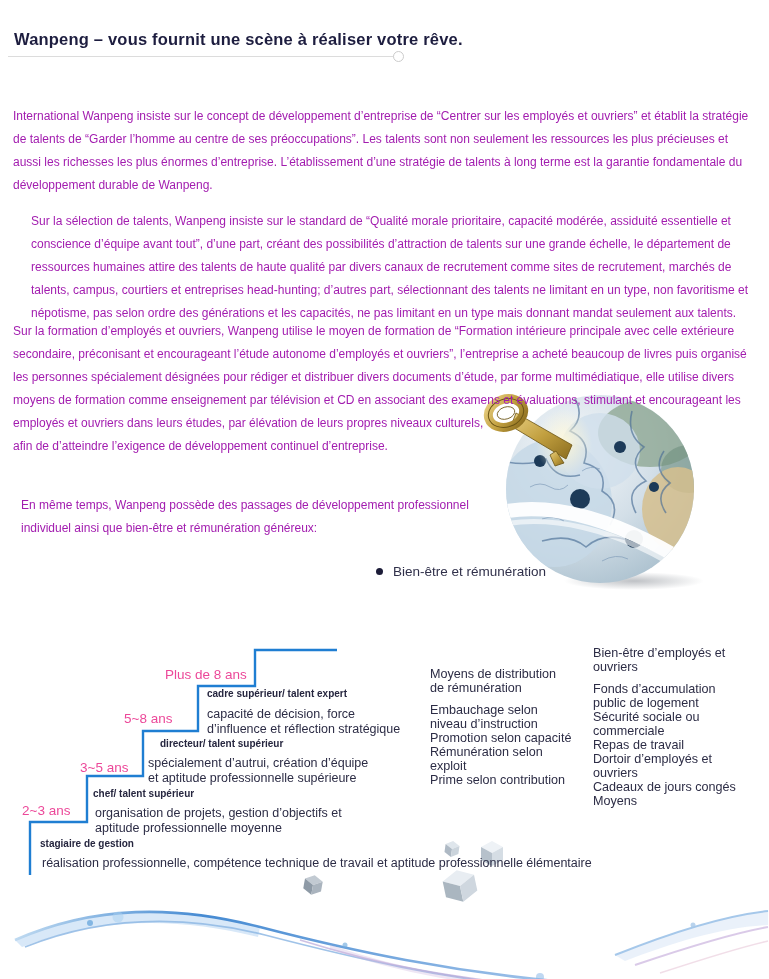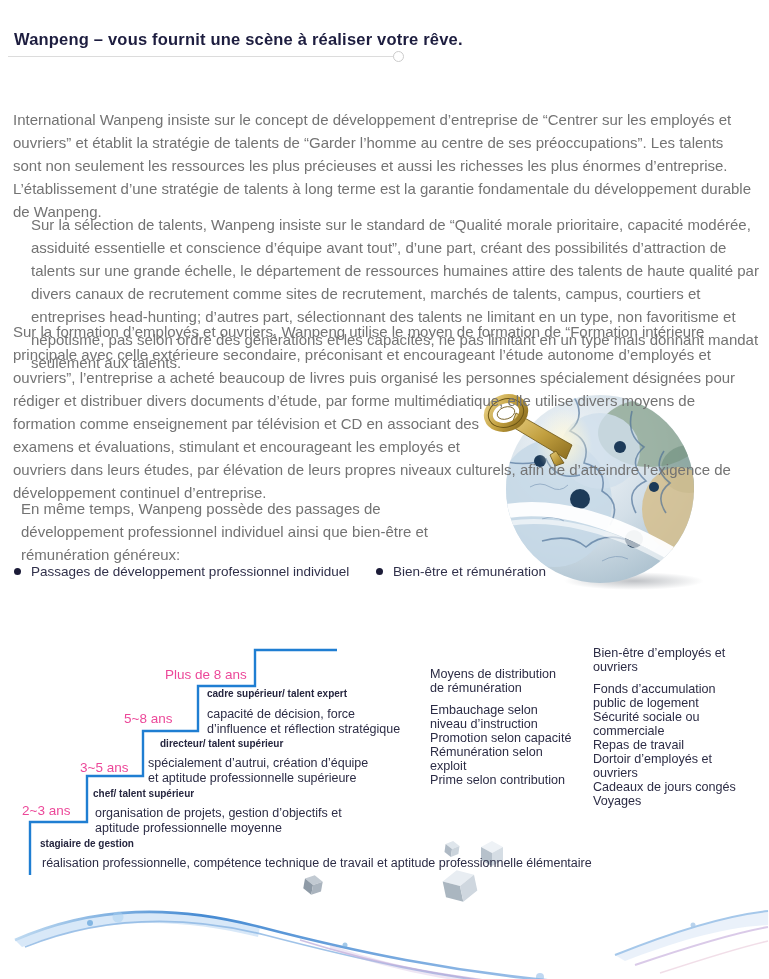--- a/index.html
+++ b/index.html
@@ -18,21 +18,21 @@
   .divider{
     position:absolute;left:8px;top:56px;width:389px;height:0;
     border-top:1px solid #dcdcdc;
   }
   .divider-dot{
     position:absolute;left:393px;top:51px;width:9px;height:9px;
     border:1.5px solid #cccccc;border-radius:50%;background:#fff;
   }
   .para{
     position:absolute;left:13px;width:742px;
-    font-size:15px;line-height:23px;color:#737373;
+    font-size:12px;line-height:23px;color:#a21caf;
   }
   .p1{top:93px;}
   .p2{top:198px;margin-left:18px;}
   .p3{top:320px;z-index:2;}
   .p4{top:482px;width:452px;margin-left:8px;}
   .fl-spacer{float:right;width:1px;height:92px;}
   .fl-globe-space{float:right;clear:right;width:266px;height:46px;}
   .bullet-item{
     position:absolute;top:564px;font-size:13.5px;color:#30304a;z-index:2;
   }
@@ -163,23 +163,20 @@
   </svg>
 
   <div class="para p3">
     <span class="fl-spacer"></span>
     <span class="fl-globe-space"></span>
     <span>Sur la formation d’employés et ouvriers, Wanpeng utilise le moyen de formation de “Formation intérieure principale avec celle extérieure secondaire, préconisant et encourageant l’étude autonome d’employés et ouvriers”, l’entreprise a acheté beaucoup de livres puis organisé les personnes spécialement désignées  pour rédiger et distribuer divers documents d’étude, par forme multimédiatique, elle utilise divers moyens de formation comme enseignement par télévision et CD en associant des examens et évaluations, stimulant et encourageant les employés et ouvriers dans leurs études, par élévation de leurs propres niveaux culturels, afin de d’atteindre l’exigence de développement continuel d’entreprise.</span>
   </div>
 
   <p class="para p4">En même temps, Wanpeng possède des passages de développement professionnel individuel ainsi que bien-être et rémunération généreux:</p>
 
-  <div class="bullet-item bullet-1">
-    <span class="bullet-dot"></span><span>Passages de développement professionnel individuel</span>
-  </div>
   <div class="bullet-item bullet-2">
     <span class="bullet-dot"></span><span>Bien-être et rémunération</span>
   </div>
 
   <svg class="stairs-svg" width="420" height="245" viewBox="0 0 420 245">
     <polyline points="337,10 255,10 255,46 198,46 198,91 143,91 143,136 87,136 87,182 30,182 30,235" fill="none" stroke="#1f7ed2" stroke-width="2.4"></polyline>
   </svg>
 
   <span class="step-duration dur-0">Plus de 8 ans</span>
   <span class="step-duration dur-1">5~8 ans</span>
@@ -216,21 +213,21 @@
     <div class="col-header">Bien-être d’employés et
 ouvriers</div>
     <div class="col-item">Fonds d’accumulation
 public de logement</div>
     <div class="col-item">Sécurité sociale ou
 commerciale</div>
     <div class="col-item">Repas de travail</div>
     <div class="col-item">Dortoir d’employés et
 ouvriers</div>
     <div class="col-item">Cadeaux de jours congés</div>
-    <div class="col-item">Voyages</div>
+    <div class="col-item">Moyens</div>
   </div>
 
   <svg class="cubes-a" width="80" height="66" viewBox="0 0 80 66">
     <g transform="rotate(8 12 13)">
       <polygon points="12,5 19,9 12,13 5,9" fill="#dfe6ec"></polygon>
       <polygon points="5,9 12,13 12,21 5,17" fill="#aeb9c4"></polygon>
       <polygon points="19,9 12,13 12,21 19,17" fill="#cbd4dc"></polygon>
     </g>
     <g>
       <polygon points="52,5 63,11 52,17 41,11" fill="#eef2f6"></polygon>

